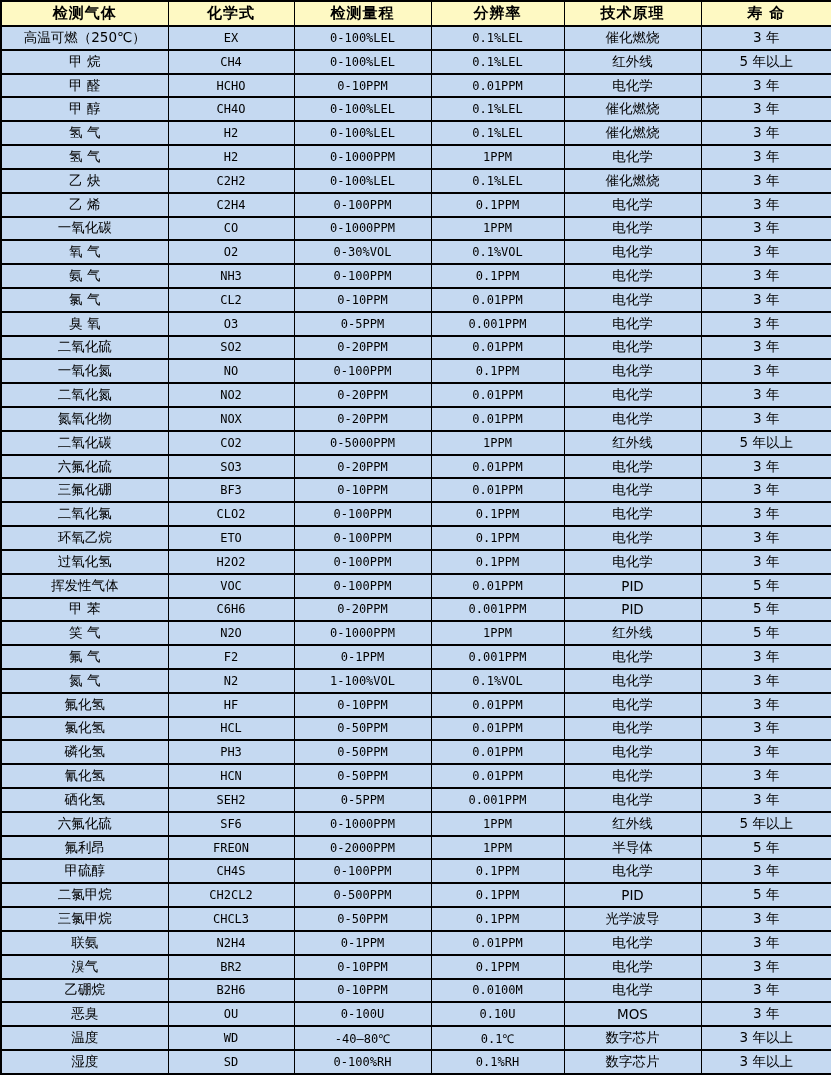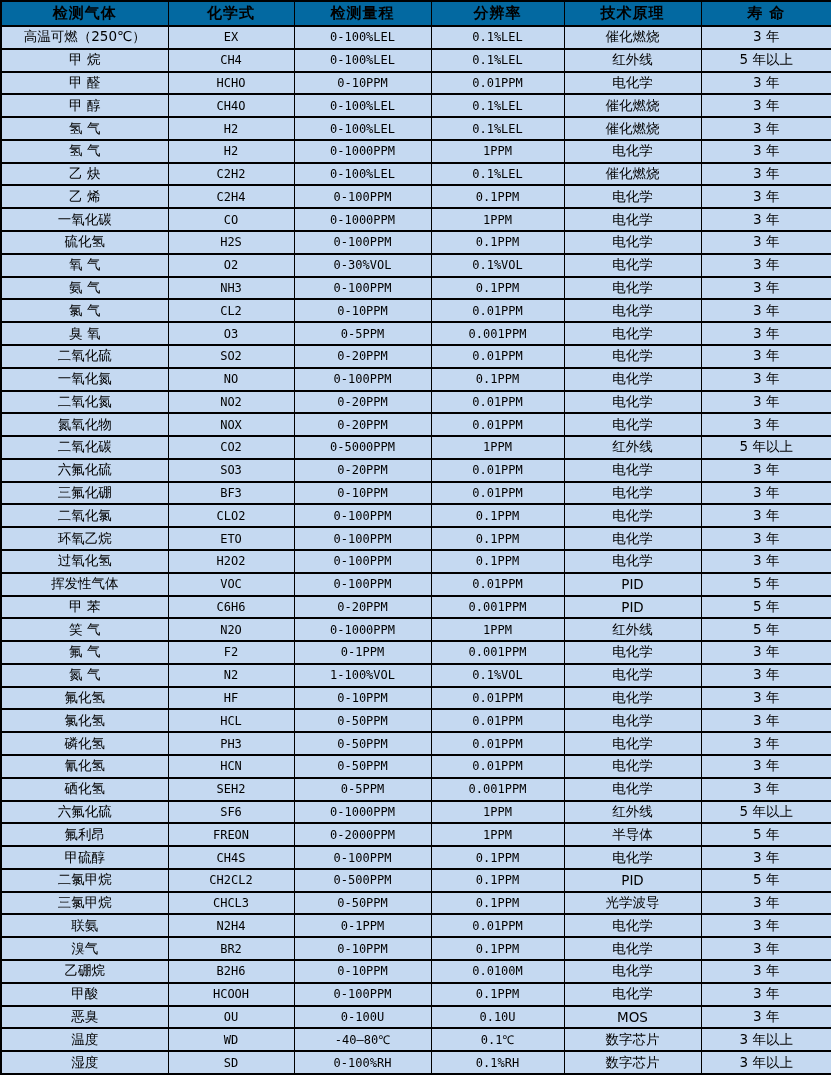--- a/index.html
+++ b/index.html
@@ -26,21 +26,21 @@
     border-top: 2px solid #000000;
     border-bottom: 2px solid #000000;
     text-align: center;
     vertical-align: middle;
     padding: 0;
     overflow: hidden;
     white-space: nowrap;
     color: #000000;
   }
   table.gas-table thead th {
-    background: #0369a1;
+    background: #fef9c3;
     font-size: 15px;
     font-weight: bold;
     height: 23px;
     letter-spacing: 1px;
   }
   table.gas-table tbody td {
     background: #c5d9f1;
     font-size: 13.5px;
   }
   
@@ -141,28 +141,20 @@
       </tr>
       <tr>
         <td class="gas-name">一氧化碳</td>
         <td class="mono">CO</td>
         <td class="mono">0-1000PPM</td>
         <td class="mono">1PPM</td>
         <td class="">电化学</td>
         <td class="">3 年</td>
       </tr>
       <tr>
-        <td class="gas-name">硫化氢</td>
-        <td class="mono">H2S</td>
-        <td class="mono">0-100PPM</td>
-        <td class="mono">0.1PPM</td>
-        <td class="">电化学</td>
-        <td class="">3 年</td>
-      </tr>
-      <tr>
         <td class="gas-name">氧 气</td>
         <td class="mono">O2</td>
         <td class="mono">0-30%VOL</td>
         <td class="mono">0.1%VOL</td>
         <td class="">电化学</td>
         <td class="">3 年</td>
       </tr>
       <tr>
         <td class="gas-name">氨 气</td>
         <td class="mono">NH3</td>
@@ -405,28 +397,20 @@
       </tr>
       <tr>
         <td class="gas-name">乙硼烷</td>
         <td class="mono">B2H6</td>
         <td class="mono">0-10PPM</td>
         <td class="mono">0.0100M</td>
         <td class="">电化学</td>
         <td class="">3 年</td>
       </tr>
       <tr>
-        <td class="gas-name">甲酸</td>
-        <td class="mono">HCOOH</td>
-        <td class="mono">0-100PPM</td>
-        <td class="mono">0.1PPM</td>
-        <td class="">电化学</td>
-        <td class="">3 年</td>
-      </tr>
-      <tr>
         <td class="gas-name">恶臭</td>
         <td class="mono">OU</td>
         <td class="mono">0-100U</td>
         <td class="mono">0.10U</td>
         <td class="">MOS</td>
         <td class="">3 年</td>
       </tr>
       <tr>
         <td class="gas-name">温度</td>
         <td class="mono">WD</td>

